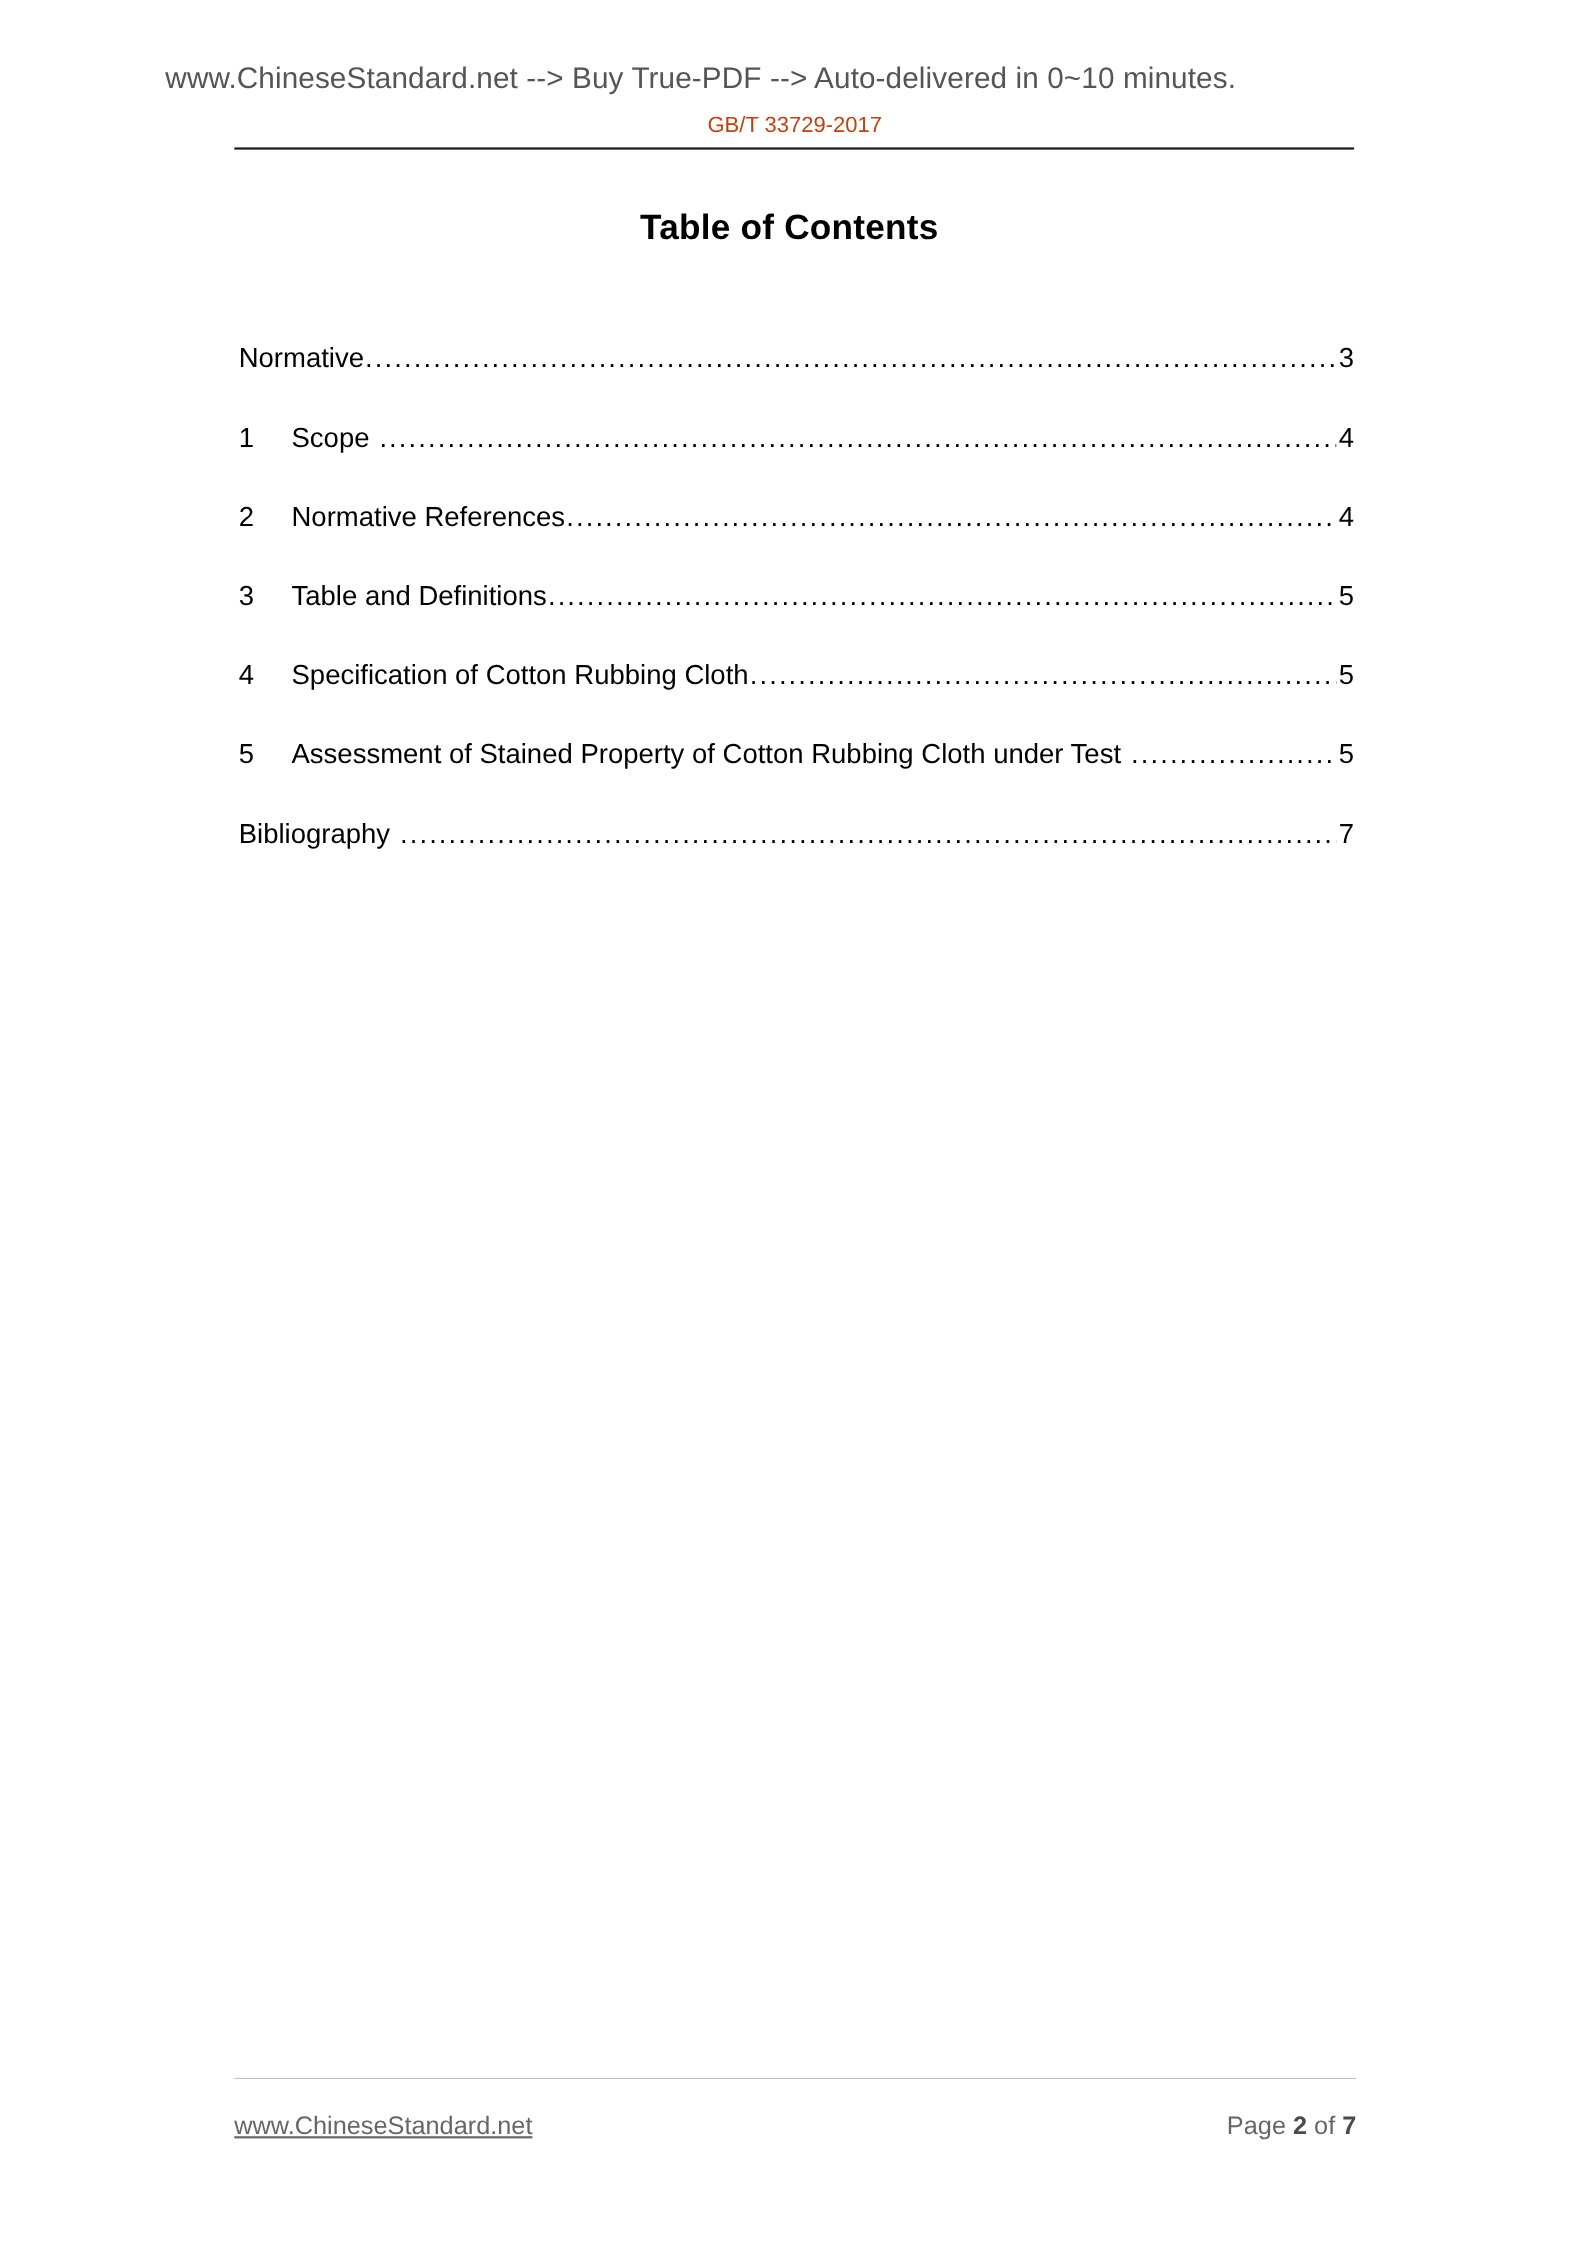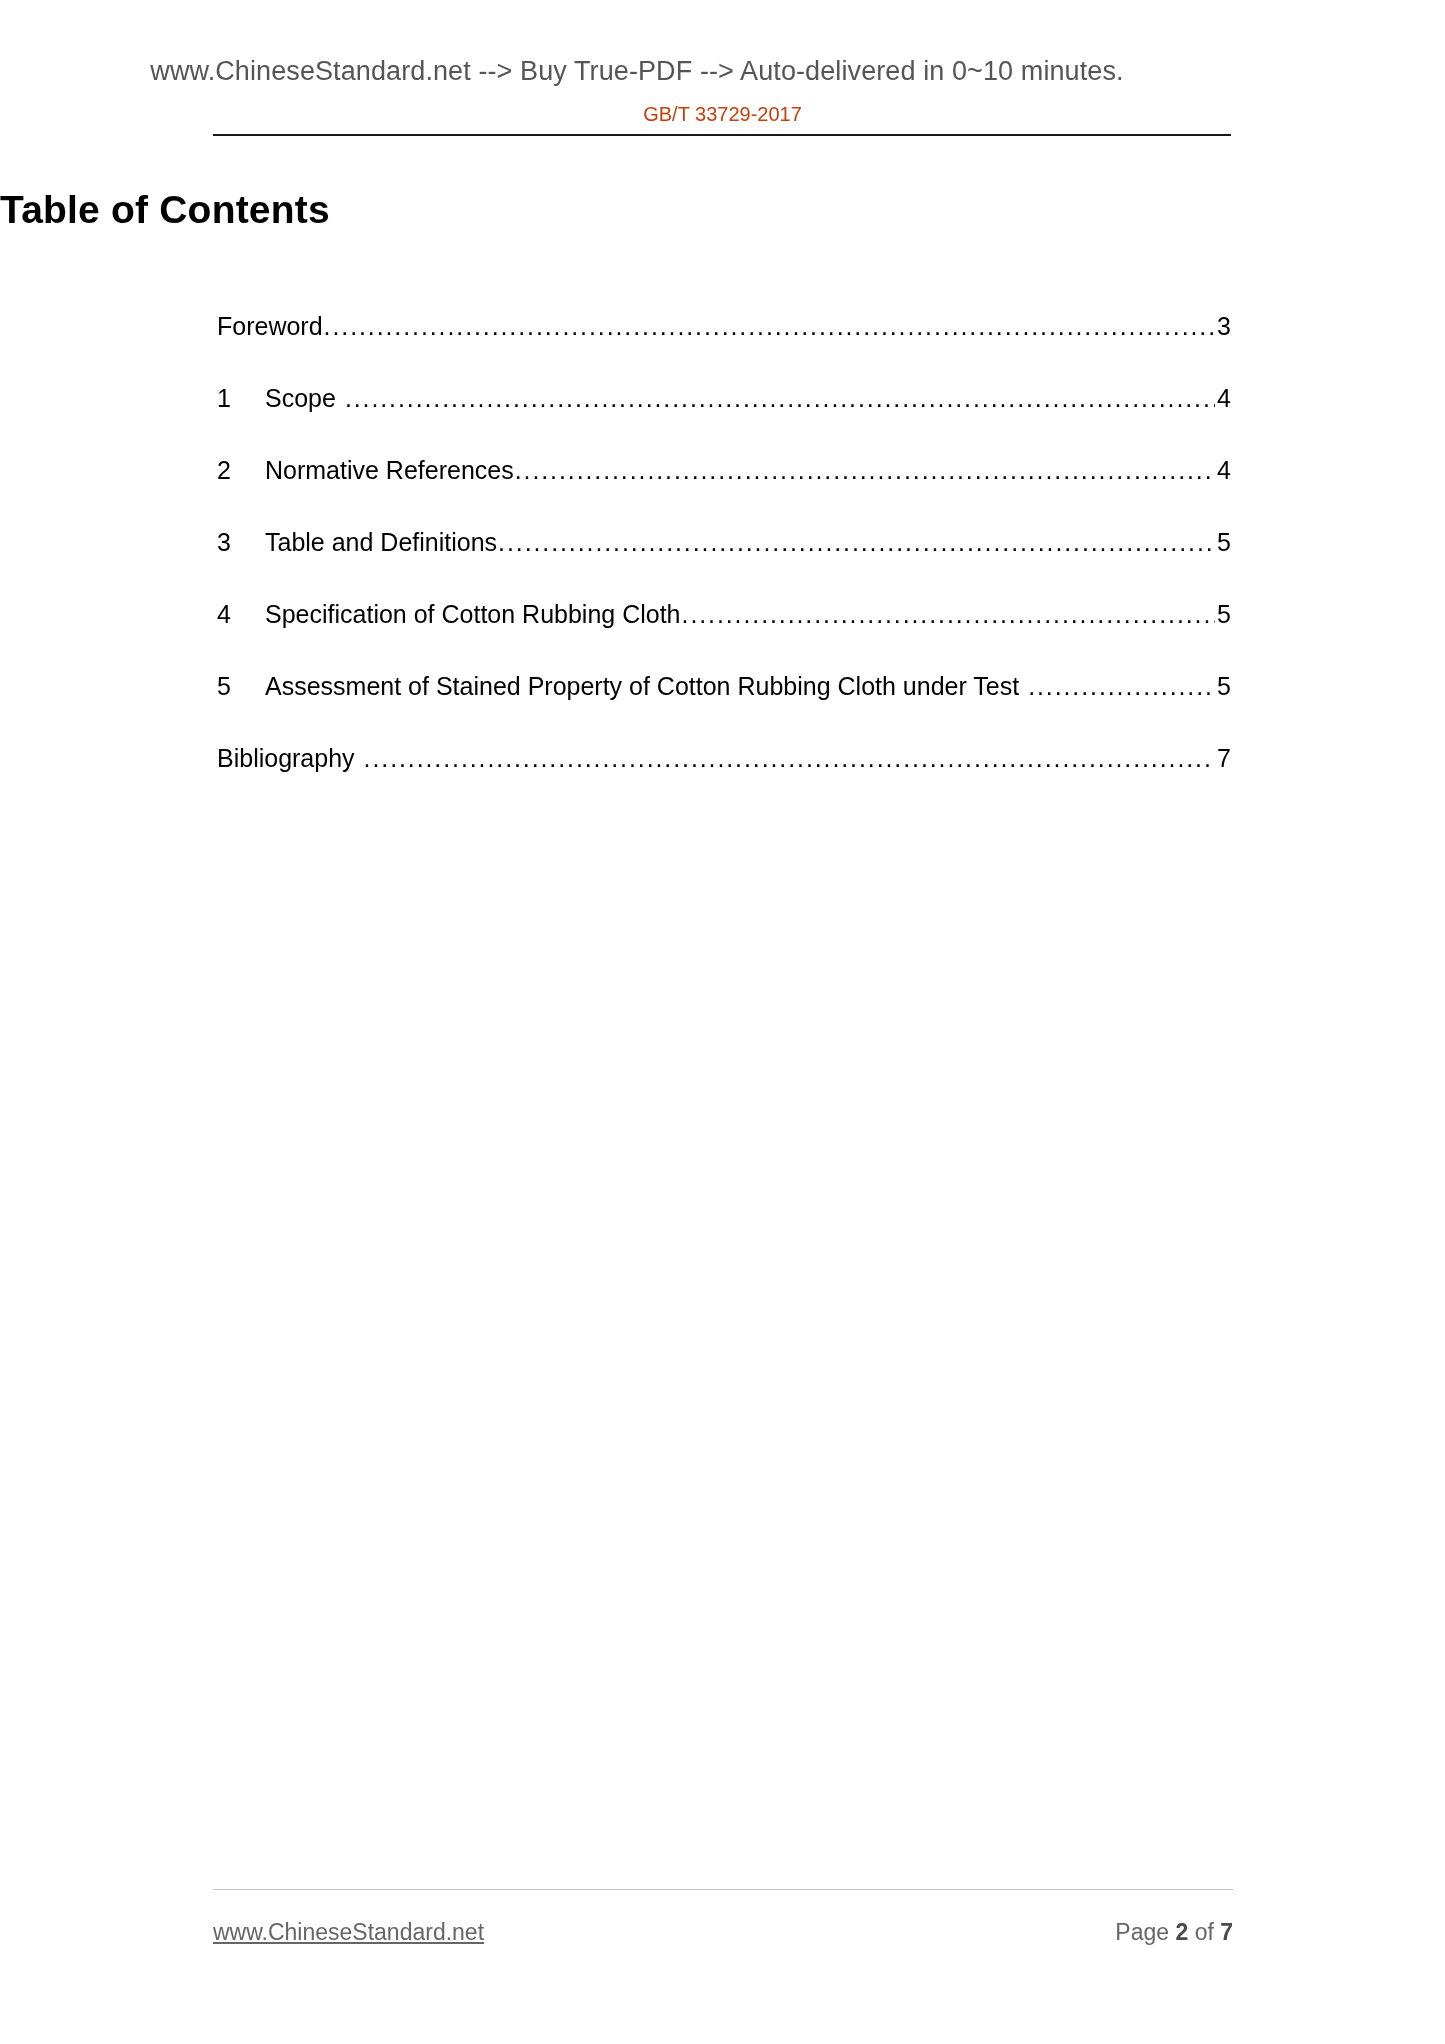--- a/index.html
+++ b/index.html
@@ -55,21 +55,22 @@
     height: 0;
     border-top: 2px solid #1a1a1a;
   }
 
   
   .toc-title {
     position: absolute;
     top: 188px;
     left: 0;
     width: 1435px;
-    font-size: 39px;
+    text-align: center;
+    font-size: 32px;
     font-weight: bold;
     color: #000000;
     letter-spacing: 0.2px;
   }
 
   
   .toc {
     position: absolute;
     top: 312px;
     left: 217px;
@@ -171,21 +172,21 @@
 
   <div class="std-number">GB/T 33729-2017</div>
 
   <div class="header-rule"></div>
 
   <div class="toc-title">Table of Contents</div>
 
   <div class="toc" id="toc-list">
       <div class="toc-entry nonum">
         <span class="toc-label-wrap">
-          <span class="toc-label">Foreword</span>
+          <span class="toc-label">Normative</span>
           <span class="toc-leader">.................................................................................................................................</span>
         </span>
         <span class="toc-page">3</span>
       </div>
       <div class="toc-entry">
         <span class="toc-num">1</span>
         <span class="toc-label-wrap">
           <span class="toc-label">Scope</span>
           <span class="toc-leader spaced">.................................................................................................................................</span>
         </span>

